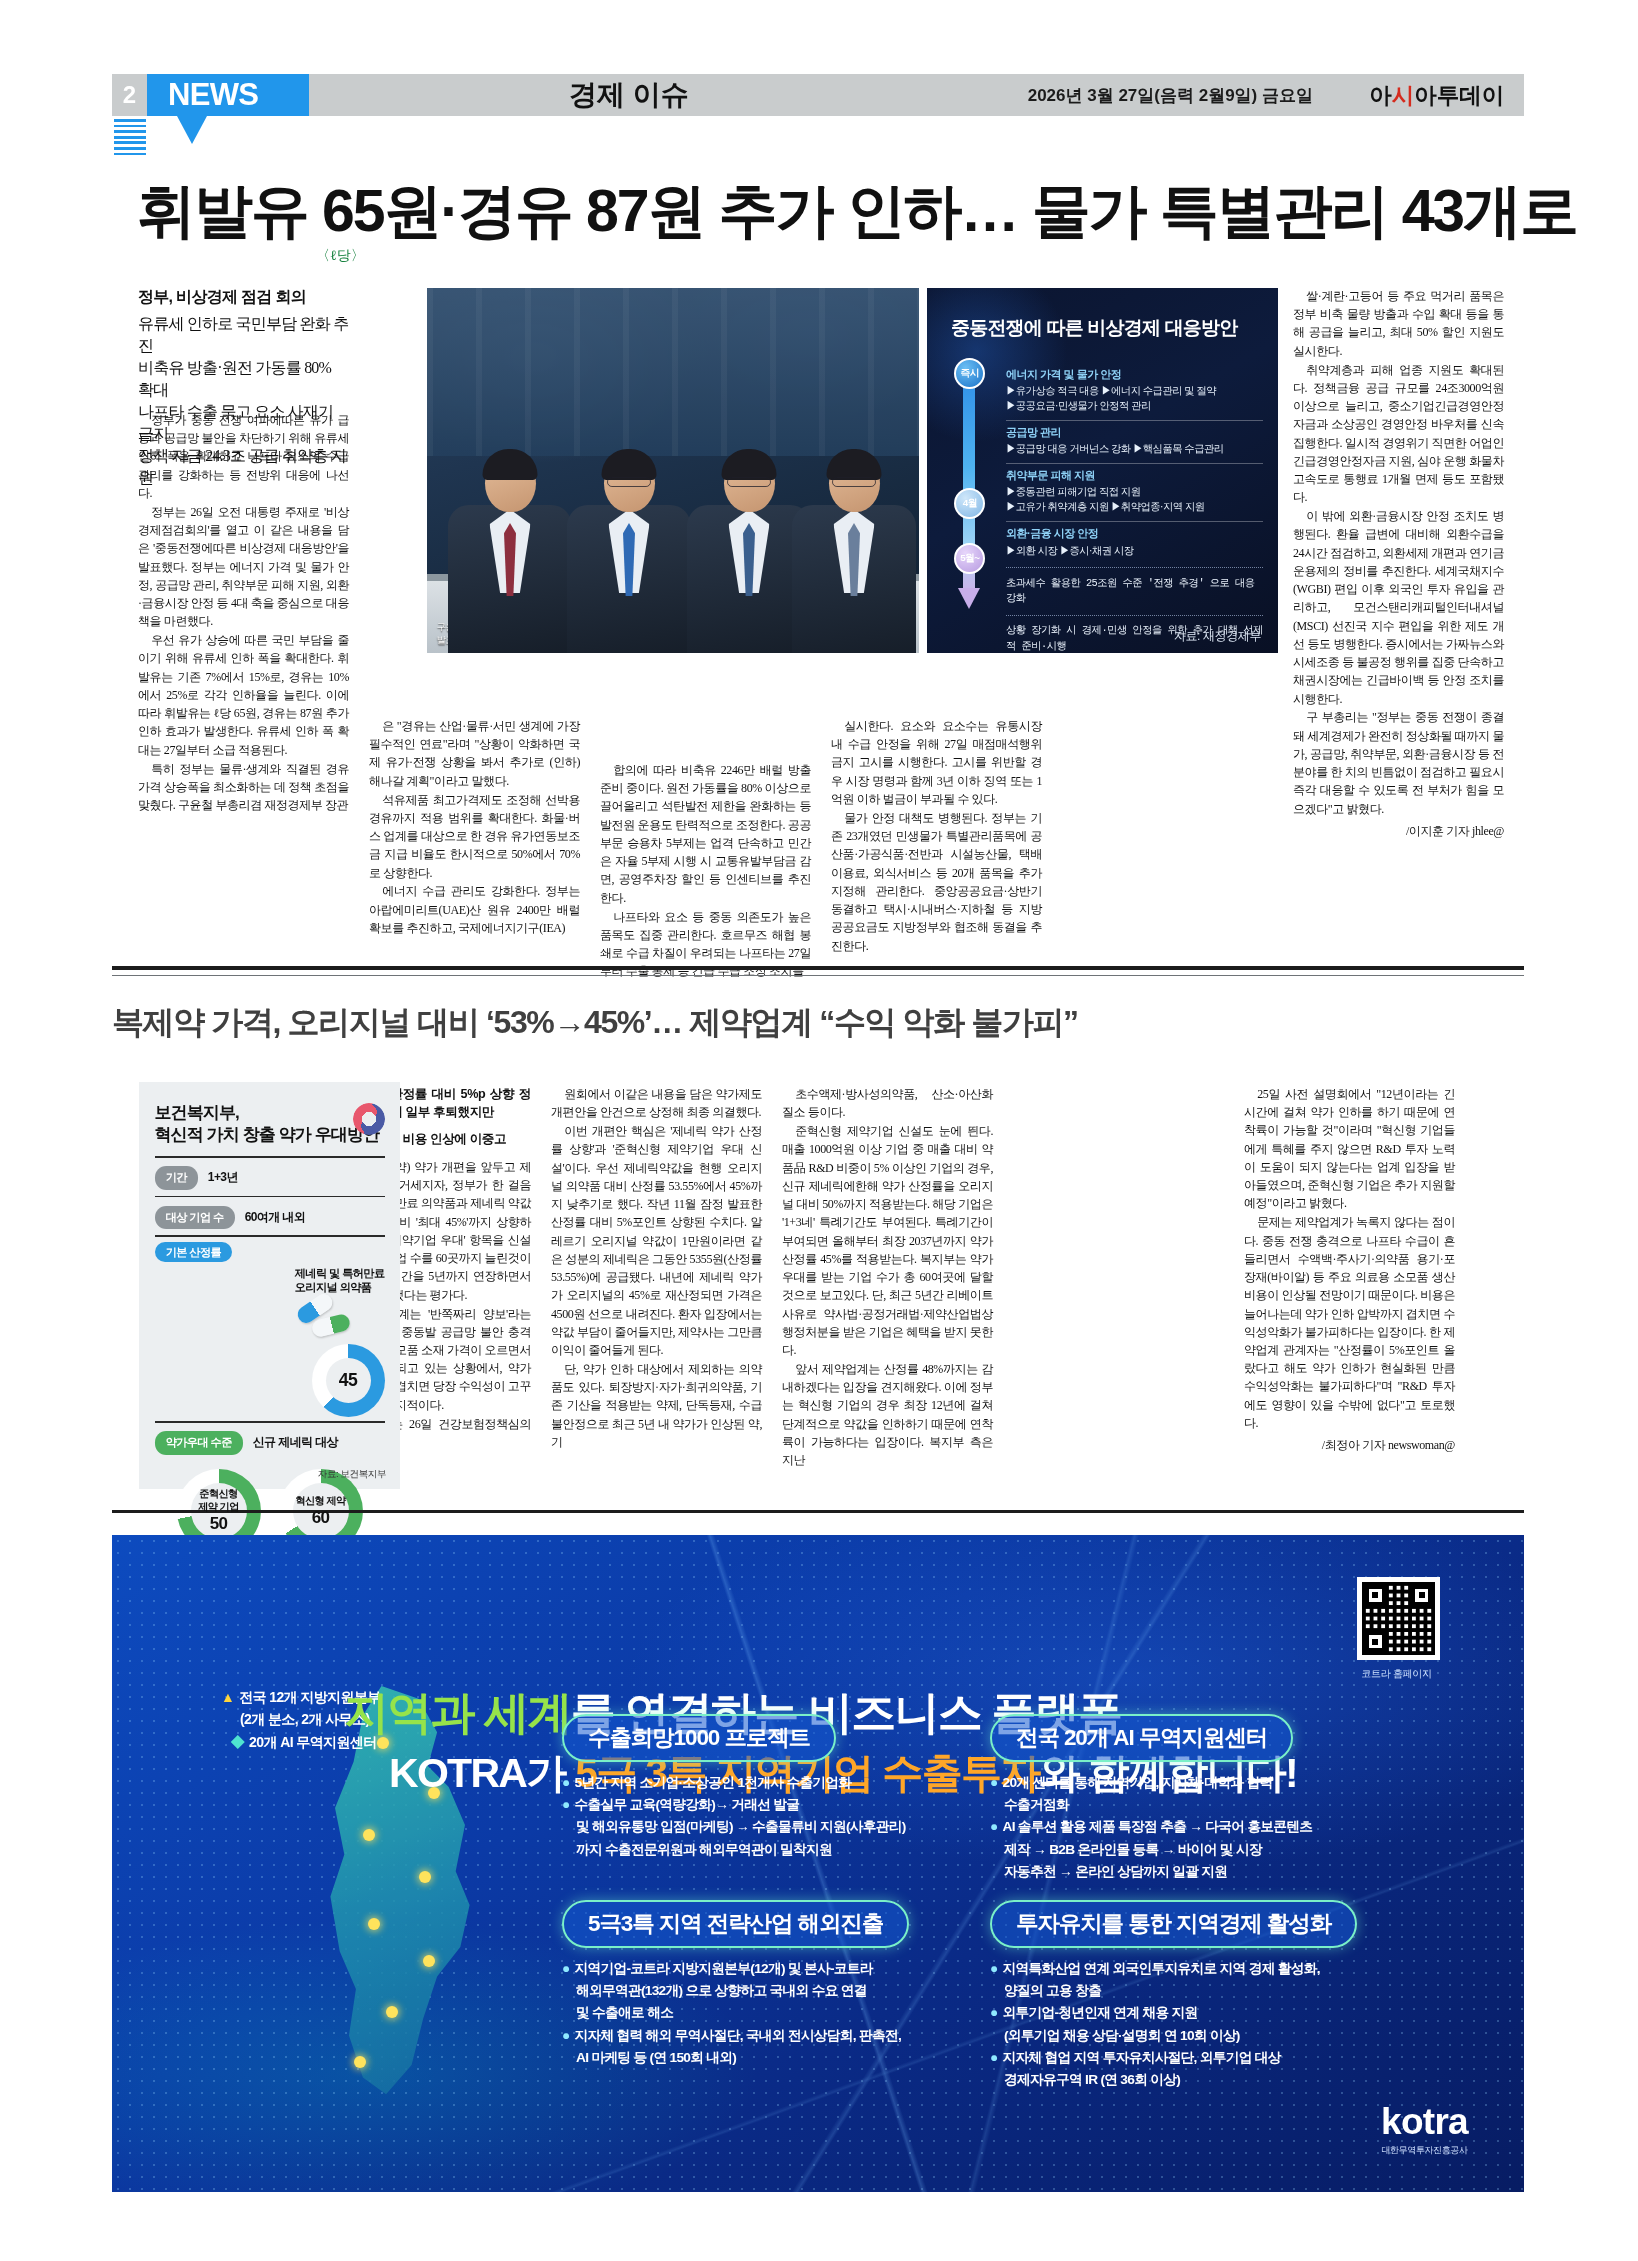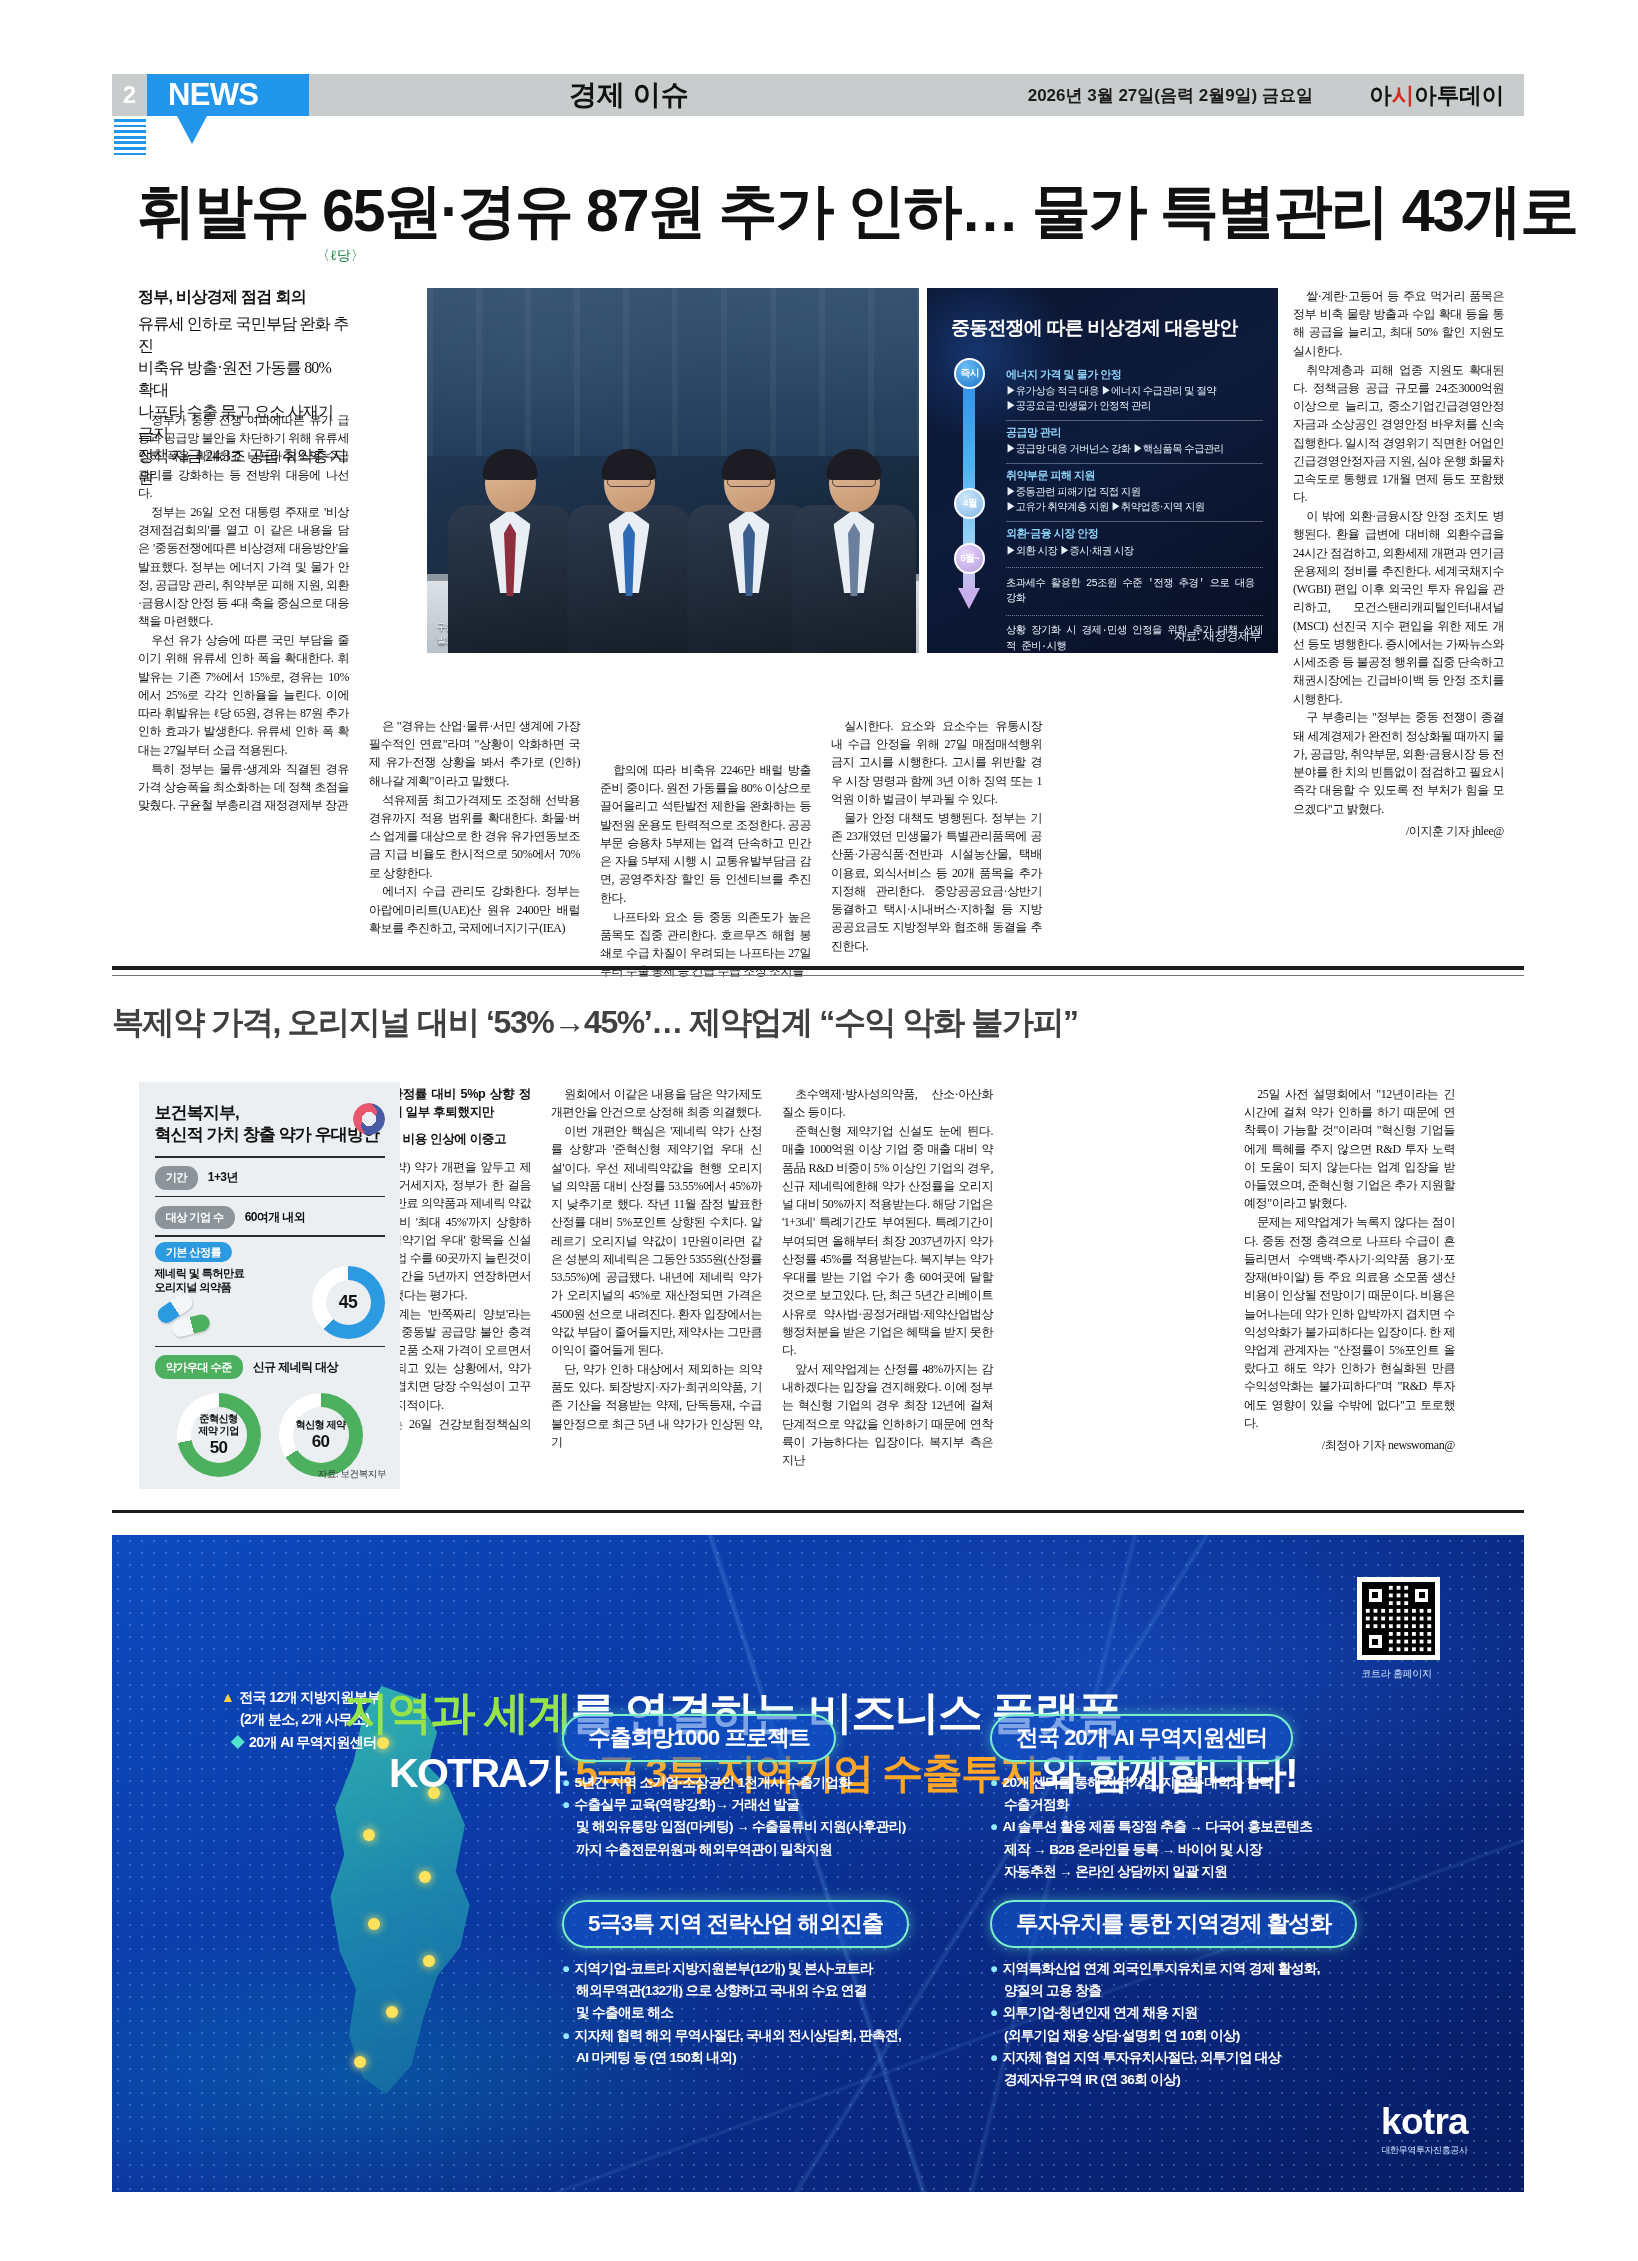--- a/index.html
+++ b/index.html
@@ -663,21 +663,21 @@
     </div>
     <div class="i2-line"></div>
     <div class="i2-row">
       <span class="pill gray">대상 기업 수</span>
       <span class="i2-val">60여개 내외</span>
     </div>
     <div class="i2-line"></div>
 
     <div class="i2-block">
       <span class="pill blue">기본 산정률</span>
-      <div style="display:flex;align-items:center;justify-content:space-between;">
+      <div style="display:flex;align-items:flex-end;justify-content:space-between;flex-direction:column;">
         <div>
           <div class="i2-label" style="white-space:pre-line;">제네릭 및 특허만료
 오리지널 의약품</div>
           <div class="capsules">
             <div class="cap a"></div>
             <div class="cap b"></div>
           </div>
         </div>
         <div class="donut" style="width:73px;height:73px;margin-top:2.8px;background:conic-gradient(#2b9ae0 0turn 0.62turn, #ffffff 0.62turn 1turn);">
           <div class="hole" style="inset:14px;"></div>

